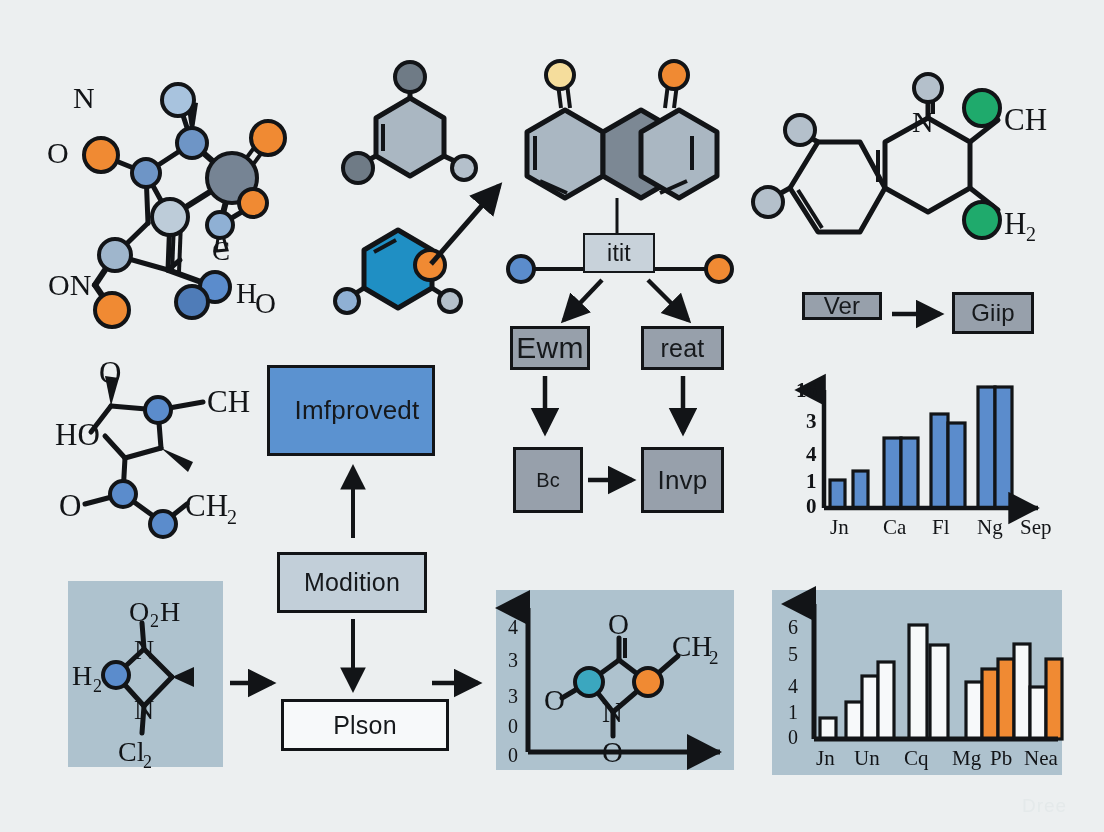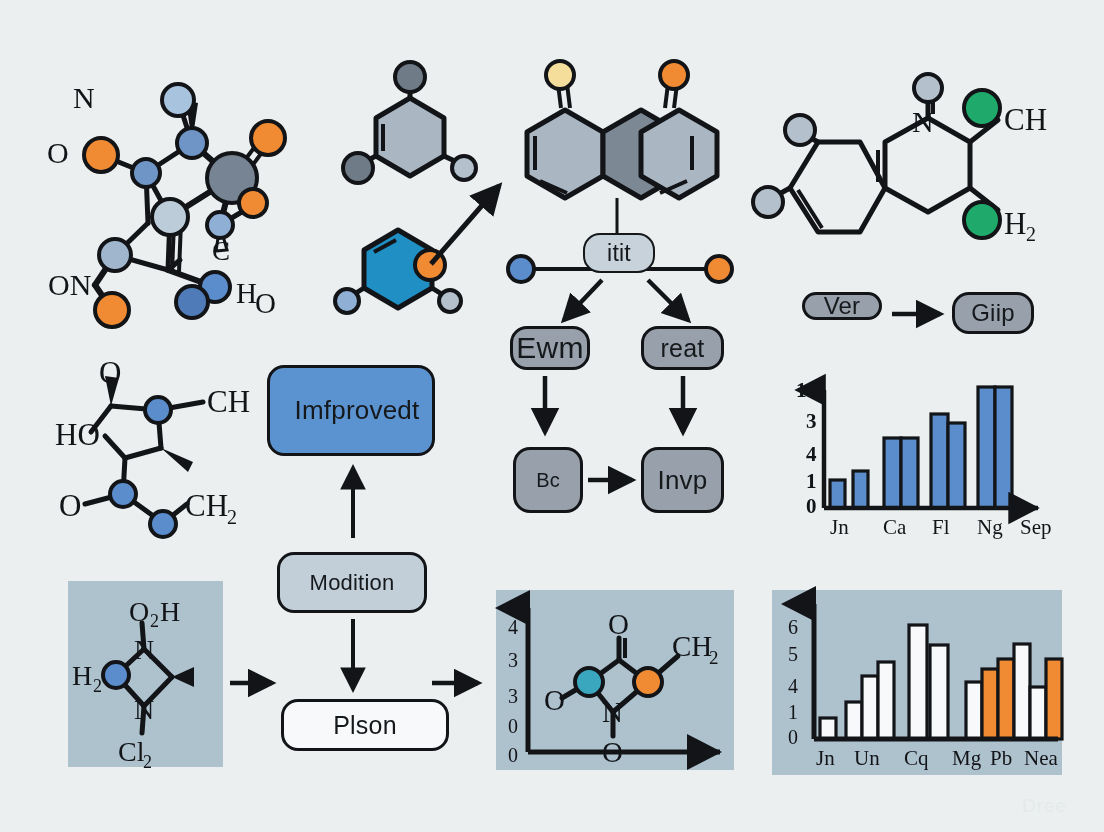--- a/index.html
+++ b/index.html
@@ -19,21 +19,20 @@
   .abs{position:absolute;}
   svg{display:block;overflow:visible;}
   .fbox{
     position:absolute;
     box-sizing:border-box;
     display:flex;align-items:center;justify-content:center;
     font-family:"Liberation Sans", sans-serif;
     color:#16191c;
     letter-spacing:.2px;
     white-space:nowrap;
-    border-radius:17px;
   }
   .fbox.gray{background:#97a0ab;border:3px solid #121417;}
   .fbox.blue{background:#5b92d0;border:3px solid #121417;}
   .fbox.lgray{background:#c2cfd9;border:3px solid #121417;}
   .fbox.white{background:#f7f9fa;border:3px solid #121417;}
   .fbox.small{background:#c8d2da;border:2px solid #15181b;}
   .panel{position:absolute;background:#aec2ce;}
   .watermark{
     position:absolute;
     color:#e4e9ea;
@@ -351,21 +350,21 @@
     <svg width="32" height="80" viewBox="0 0 32 80">
       <defs>
           <marker id="ahU1" markerWidth="7" markerHeight="7" refX="5.4" refY="3.2" orient="auto">
         <path d="M0,0 L6.4,3.2 L0,6.4 z" fill="#121417"></path>
           </marker>
         </defs>
       <line x1="16" y1="76" x2="16" y2="6" stroke="#121417" stroke-width="4" marker-end="url(#ahU1)"></line>
     </svg>
   </div>
 
-  <div class="fbox lgray" style="left:277px;top:552px;width:150px;height:61px;font-size:22px;">Modition</div>
+  <div class="fbox lgray" style="left:277px;top:552px;width:150px;height:61px;font-size:25px;">Modition</div>
 
   <div class="abs" style="left:337px;top:617px;">
     <svg width="32" height="80" viewBox="0 0 32 80">
       <defs>
           <marker id="ahD2" markerWidth="7" markerHeight="7" refX="5.4" refY="3.2" orient="auto">
         <path d="M0,0 L6.4,3.2 L0,6.4 z" fill="#121417"></path>
           </marker>
         </defs>
       <line x1="16" y1="2" x2="16" y2="72" stroke="#121417" stroke-width="4" marker-end="url(#ahD2)"></line>
     </svg>

